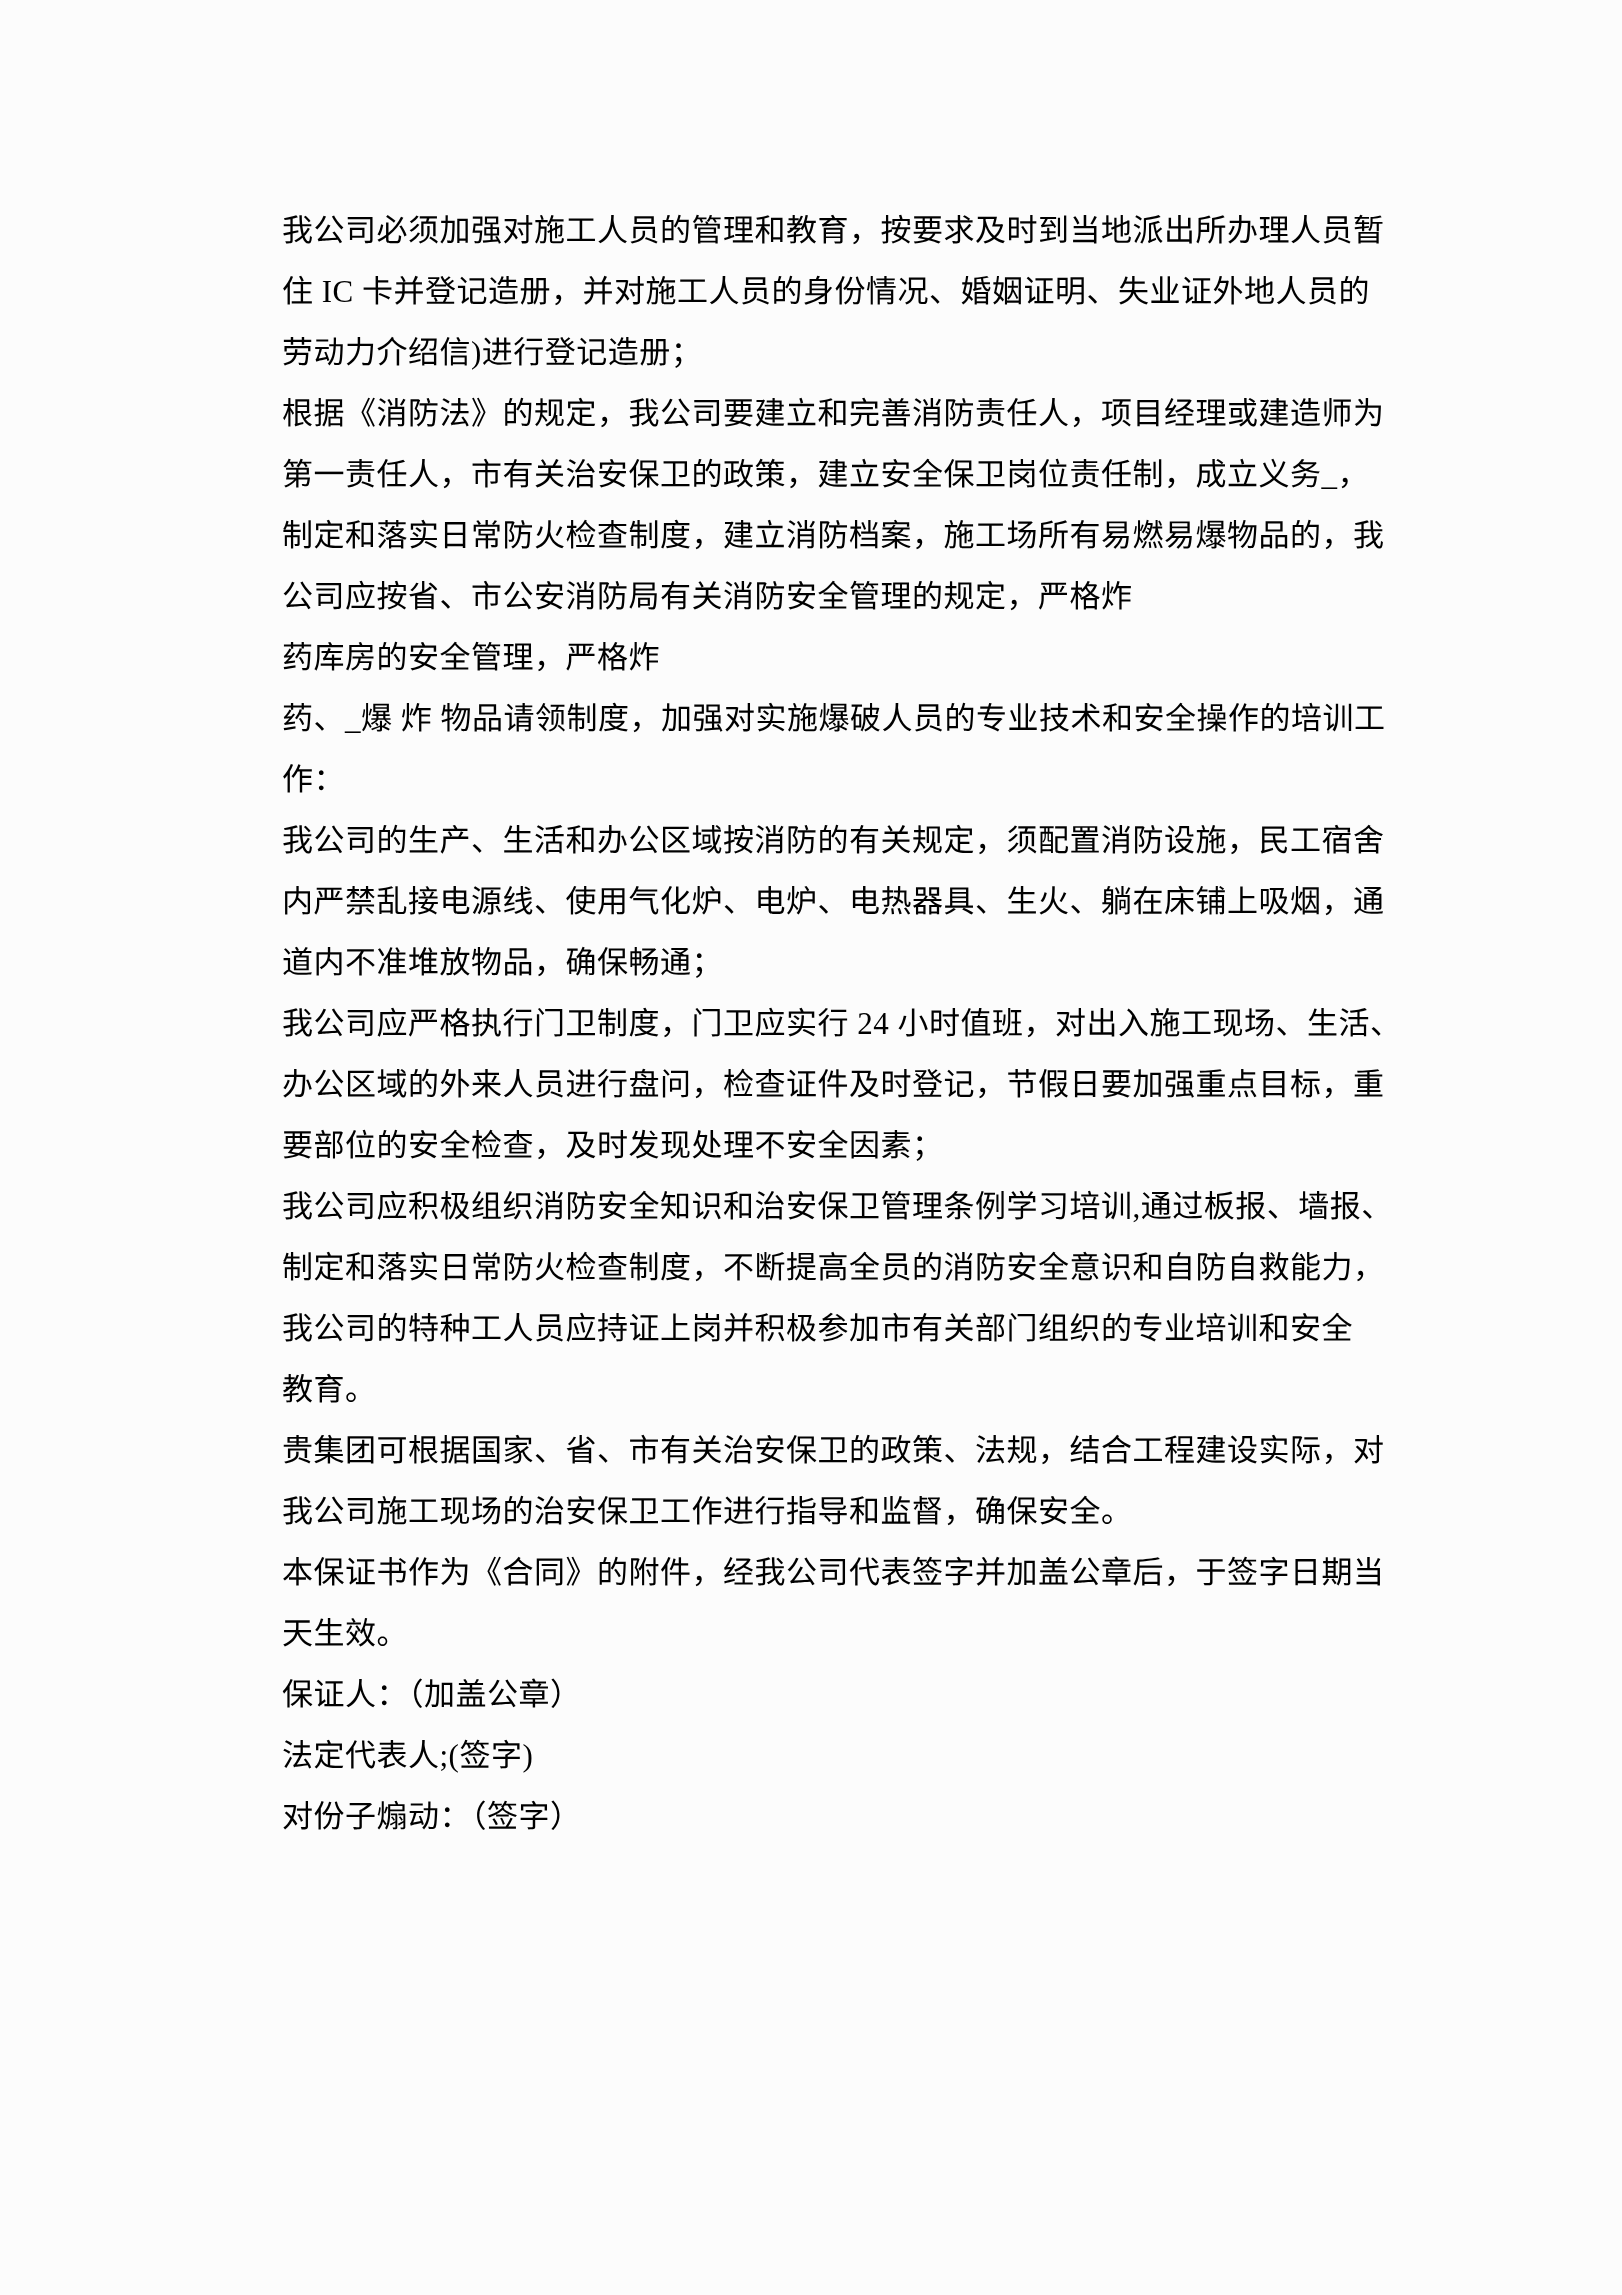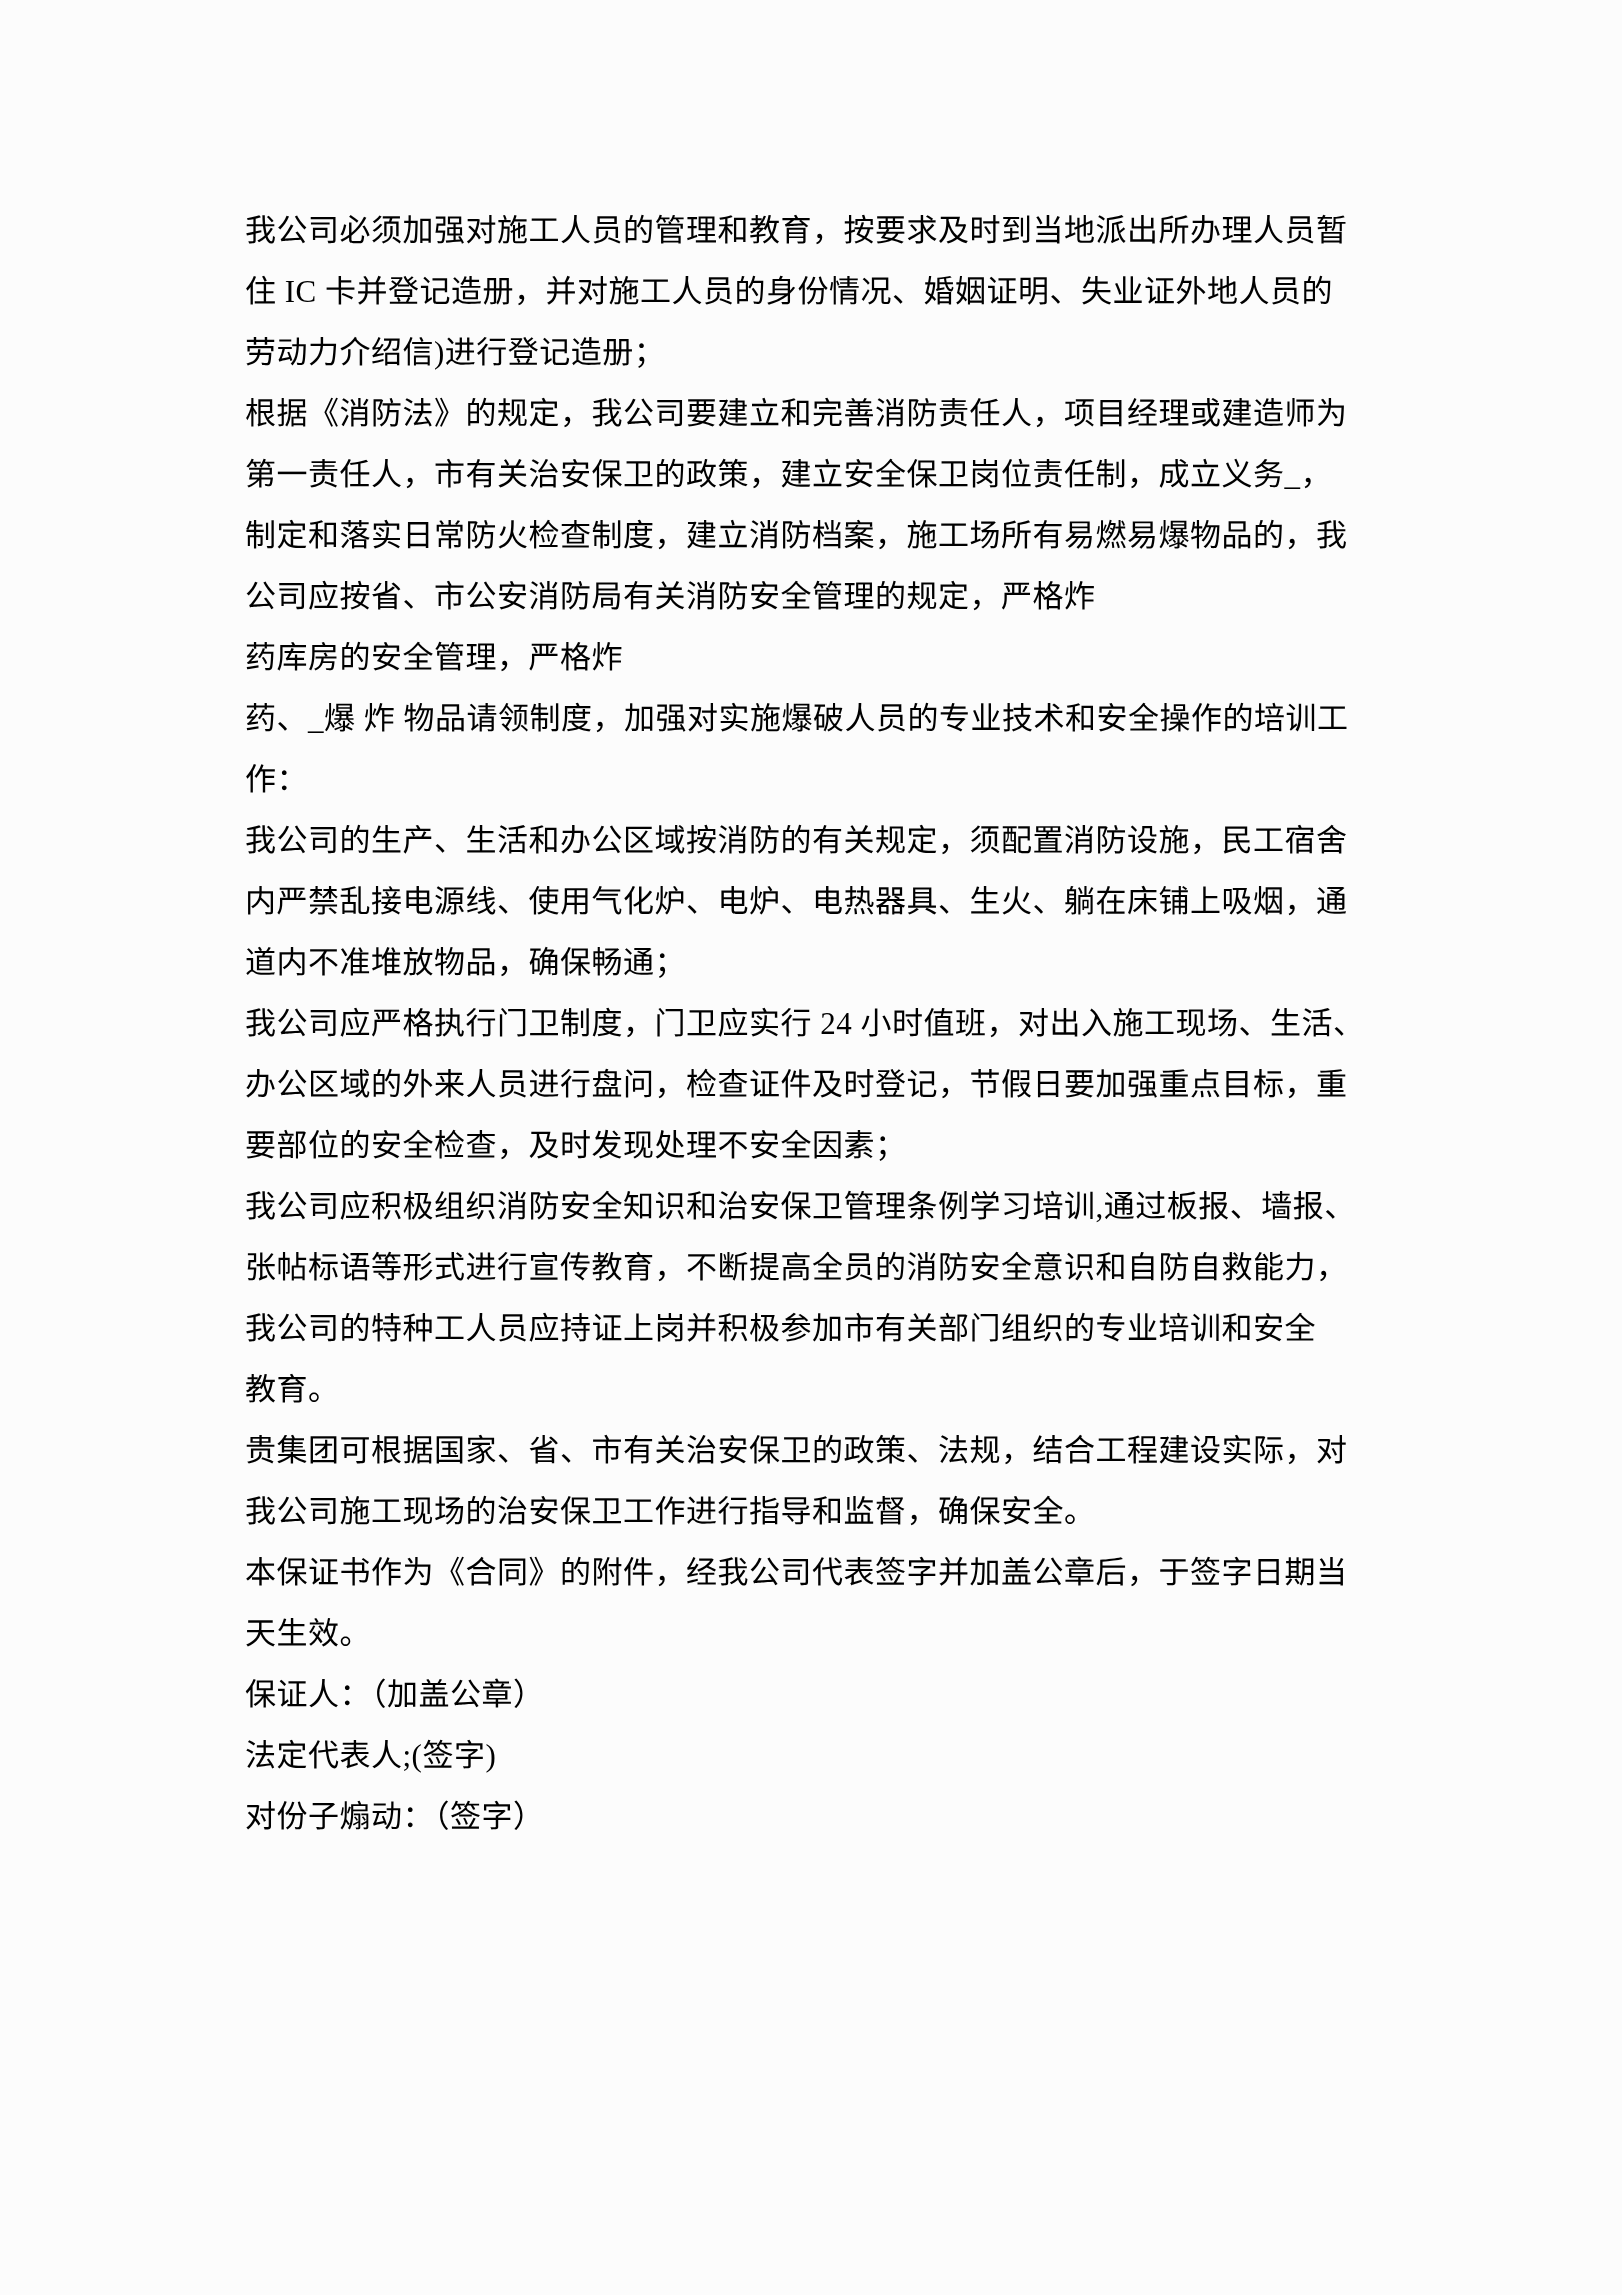--- a/index.html
+++ b/index.html
@@ -11,20 +11,21 @@
       width: 1623px;
       height: 2295px;
       background: #fcfcfc;
       overflow: hidden;
       font-family: "Liberation Serif", "DejaVu Serif", serif;
     }
     .page {
       position: absolute;
       inset: 0;
       background: #fcfcfc;
+      margin-left: 37px;
     }
     .text-block {
       position: absolute;
       left: 245px;
       top: 200px;
       width: 1152px;
       color: #000000;
     }
     .line {
       font-size: 31px;
@@ -49,21 +50,21 @@
       <div class="line">药库房的安全管理，严格炸</div>
       <div class="line">药、_爆 炸 物品请领制度，加强对实施爆破人员的专业技术和安全操作的培训工</div>
       <div class="line">作：</div>
       <div class="line">我公司的生产、生活和办公区域按消防的有关规定，须配置消防设施，民工宿舍</div>
       <div class="line">内严禁乱接电源线、使用气化炉、电炉、电热器具、生火、躺在床铺上吸烟，通</div>
       <div class="line">道内不准堆放物品，确保畅通；</div>
       <div class="line">我公司应严格执行门卫制度，门卫应实行 24 小时值班，对出入施工现场、生活、</div>
       <div class="line">办公区域的外来人员进行盘问，检查证件及时登记，节假日要加强重点目标，重</div>
       <div class="line">要部位的安全检查，及时发现处理不安全因素；</div>
       <div class="line">我公司应积极组织消防安全知识和治安保卫管理条例学习培训,通过板报、墙报、</div>
-      <div class="line">张帖标语等形式进行宣传教育，不断提高全员的消防安全意识和自防自救能力，</div>
+      <div class="line">制定和落实日常防火检查制度，不断提高全员的消防安全意识和自防自救能力，</div>
       <div class="line">我公司的特种工人员应持证上岗并积极参加市有关部门组织的专业培训和安全</div>
       <div class="line">教育。</div>
       <div class="line">贵集团可根据国家、省、市有关治安保卫的政策、法规，结合工程建设实际，对</div>
       <div class="line">我公司施工现场的治安保卫工作进行指导和监督，确保安全。</div>
       <div class="line">本保证书作为《合同》的附件，经我公司代表签字并加盖公章后，于签字日期当</div>
       <div class="line">天生效。</div>
       <div class="line">保证人：（加盖公章）</div>
       <div class="line">法定代表人;(签字)</div>
       <div class="line">对份子煽动：（签字）</div>
     </section>

